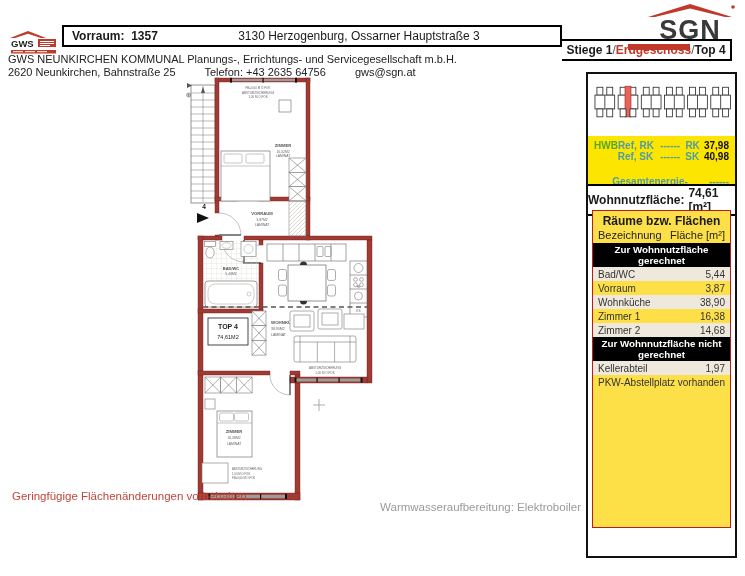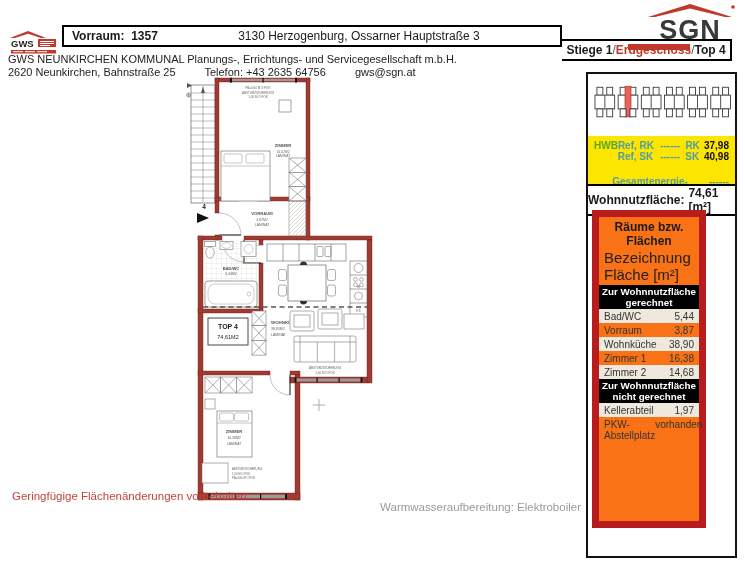--- a/index.html
+++ b/index.html
@@ -33,24 +33,24 @@
   .e-hwb{width:28px;color:#56a829;}
   .e-lbl{width:44px;color:#4f9ea3;}
   .e-dash{width:36px;color:#4f9ea3;text-align:center;}
   .e-unit{width:22px;color:#4f9ea3;}
   .e-val{flex:1;text-align:right;color:#111;}
   .e-center{width:112px;text-align:center;color:#4f9ea3;}
   .e-dashr{flex:1;text-align:right;color:#4f9ea3;}
   .wnf{position:absolute;left:0;top:110px;width:100%;height:32px;border-top:2px solid #000;border-bottom:2px solid #000;
        box-sizing:border-box;display:flex;align-items:center;justify-content:center;gap:4px;
        font-weight:bold;font-size:12px;background:#fff;}
-  .rtable{position:absolute;left:4px;top:136px;width:114px;height:318px;border:7px solid #b91c1c;
-          box-sizing:border-box;background:#f97316;font-size:10px;}
+  .rtable{position:absolute;left:4px;top:136px;width:139px;height:318px;border:1px solid #b91c1c;
+          box-sizing:border-box;background:#fde047;font-size:10px;}
   .rt-title{font-weight:bold;font-size:12px;text-align:center;padding:3px 0 1px;}
-  .rt-cols{display:flex;justify-content:space-between;padding:0 5px 2px 5px;font-size:15px;color:#222;flex-direction:column;}
+  .rt-cols{display:flex;justify-content:space-between;padding:0 5px 2px 5px;font-size:11px;color:#222;}
   .rt-bar{background:#000;color:#fff;font-weight:bold;font-size:9.8px;text-align:center;padding:1px 0;}
   .rt-row{display:flex;justify-content:space-between;padding:2px 5px 1px 5px;color:#333;}
   .rt-row.alt{background:#efe9dd;}
   
   .disclaimer{position:absolute;left:12px;top:489px;color:#c0463c;font-size:11.5px;line-height:15px;}
   .heating{position:absolute;left:300px;top:500px;width:281px;text-align:right;color:#9a9a9a;
            font-size:11.5px;line-height:15px;}
 </style>
 </head>
 <body>

